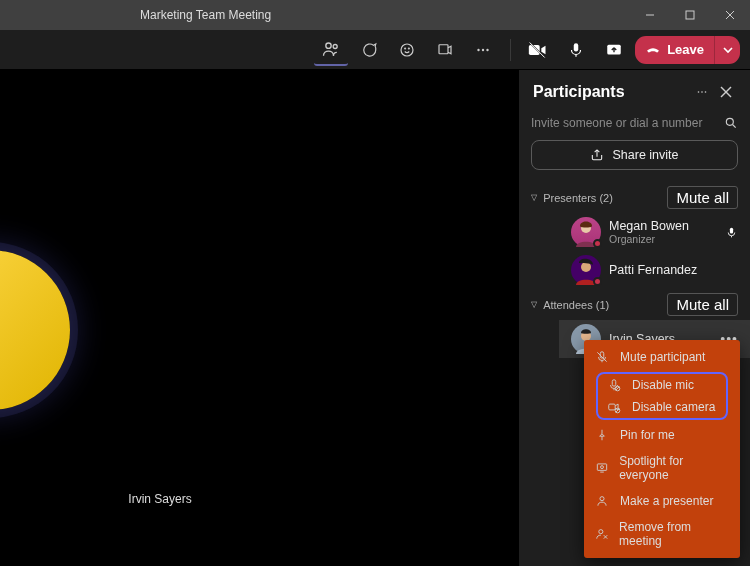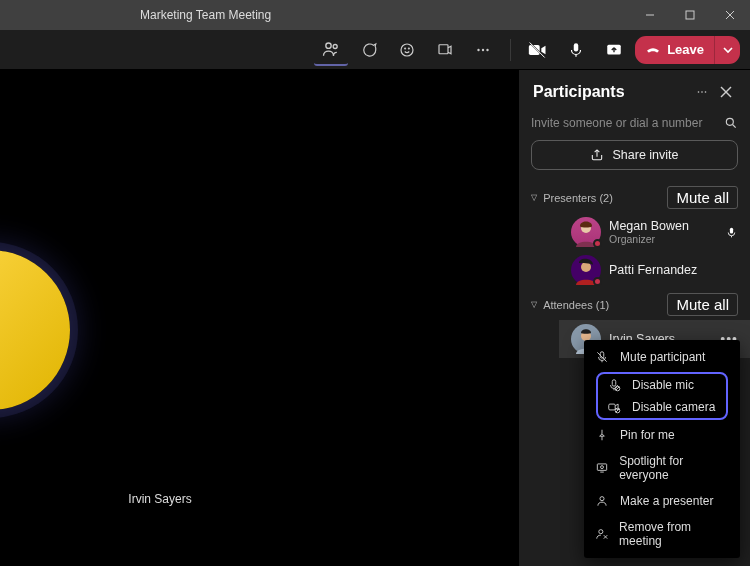--- a/index.html
+++ b/index.html
@@ -31,21 +31,21 @@
   .mute-all { font-size: 15px; color:#fff; border:1px solid #555; border-radius:3px; padding:2px 8px; }
   .person { display:flex; align-items:center; padding: 4px 12px; gap:8px; position:relative;margin-left:40px;}
   .person.selected { background:#343434; }
   .avatar { width: 30px; height:30px; border-radius:50%; position:relative; }
   .avatar .dot { position:absolute; right:-1px; bottom:-1px; width:9px; height:9px; border-radius:50%; border:2px solid #1f1f1f;}
   .avatar .dot.red { background:#c4314b;}
   .pname { font-size: 12.5px; color:#eee; line-height:1.15;}
   .psub { font-size: 10.5px; color:#9a9a9a; }
   .mic-r { position:absolute; right:12px; color:#ddd; }
   .more-r { position:absolute; right:12px; color:#ddd; font-size:14px; letter-spacing:1px;}
-  .context { position:absolute; right:10px; bottom:8px; width:156px; background:#000000; border-radius:3px; box-shadow: 0 6px 20px rgba(0,0,0,0.6); padding:4px 0; z-index:5;}
+  .context { position:absolute; right:10px; bottom:8px; width:156px; background:#c2410c; border-radius:3px; box-shadow: 0 6px 20px rgba(0,0,0,0.6); padding:4px 0; z-index:5;}
   .ctx-item { display:flex; align-items:center; gap:10px; padding:6px 10px; font-size:12px; color:#ddd;}
   .ctx-item .ic { width:16px; display:flex; align-items:center; justify-content:center; color:#ccc;}
   .ctx-hl { border: 2px solid #6264ff; border-radius:8px; margin: 2px 12px; }
   .ctx-hl .ctx-item { padding:4px 8px;}
   svg { display:block; }
 </style>
 </head>
 <body>
 
 <div class="titlebar">

